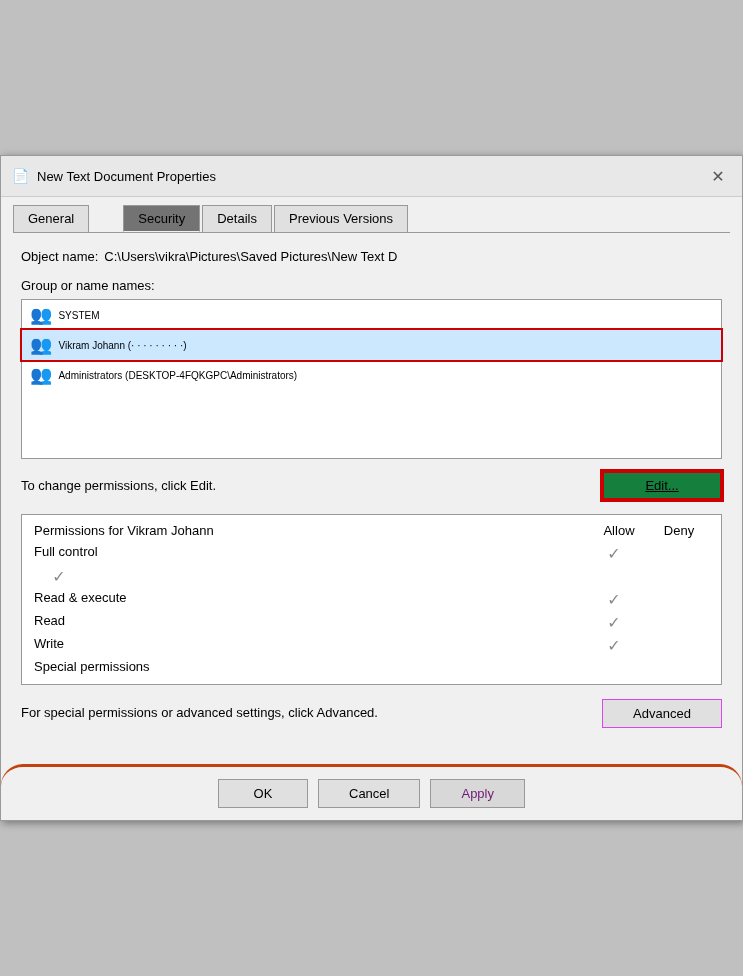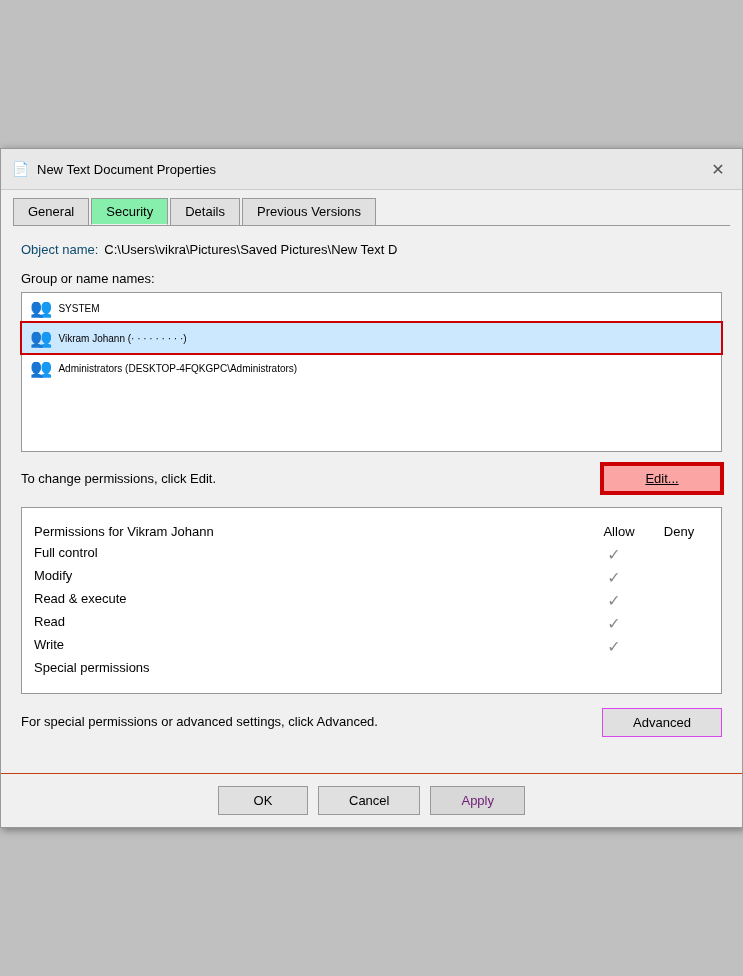--- a/index.html
+++ b/index.html
@@ -80,45 +80,46 @@
       border: 1px solid #999;
       background: #e0e0e0;
       cursor: pointer;
       font-size: 13px;
       color: #000;
       border-bottom: none;
       position: relative;
     }
 
     .tab.active {
-      background: #86efac;
+      background: #737373;
       border-bottom: 1px solid #f0f0f0;
       z-index: 1;
       font-weight: normal;
+      margin-left: 32px;
     }
 
     .tab-border-line {
       border-top: 1px solid #999;
       margin: 0 12px;
     }
 
     .content {
       padding: 16px 20px;
       background: #f0f0f0;
     }
 
     .object-name-row {
       display: flex;
       align-items: center;
       margin-bottom: 14px;
       gap: 6px;
     }
 
     .label-text {
-      color: #0c4a6e;
+      color: #000000;
       white-space: nowrap;
     }
 
     .object-path {
       color: #000;
       overflow: hidden;
       text-overflow: ellipsis;
       white-space: nowrap;
     }
 
@@ -162,33 +163,33 @@
       justify-content: space-between;
       margin-bottom: 14px;
     }
 
     .change-perm-text {
       color: #000;
     }
 
     .edit-btn {
       padding: 5px 20px;
-      background: #fca5a5;
+      background: #15803d;
       border: 2px solid #cc0000;
       cursor: pointer;
       font-size: 13px;
       min-width: 120px;
       outline: 2px solid #cc0000;
       text-decoration: underline;
     }
 
     .permissions-section {
       border: 1px solid #999;
       background: #fff;
-      padding: 16px 12px;
+      padding: 8px 12px;
       margin-bottom: 14px;
     }
 
     .perm-name {
       color: #000;
       min-width: 200px;
     }
 
     .check-allow {
       width: 50px;
@@ -225,22 +226,23 @@
       cursor: pointer;
       font-size: 13px;
       min-width: 120px;
     }
 
     .footer {
       display: flex;
       justify-content: center;
       gap: 10px;
       padding: 12px 20px;
-      border-top: 1px solid #c2410c;
+      border-top: 3px solid #c2410c;
       background: #f0f0f0;
+      border-radius: 22px;
     }
 
     .footer-btn {
       padding: 6px 30px;
       background: #e0e0e0;
       border: 1px solid #999;
       cursor: pointer;
       font-size: 13px;
       min-width: 90px;
     }
@@ -319,21 +321,20 @@
         <span style="text-align:center;">Allow</span>
         <span style="text-align:center;">Deny</span>
       </div>
 
       <div class="perm-data-row">
         <span class="perm-name">Full control</span>
         <span class="check-allow">✓</span>
         <span class="check-deny"></span>
       </div>
       <div class="perm-data-row">
-        <span class="perm-name">Modify</span>
         <span class="check-allow">✓</span>
         <span class="check-deny"></span>
       </div>
       <div class="perm-data-row">
         <span class="perm-name">Read &amp; execute</span>
         <span class="check-allow">✓</span>
         <span class="check-deny"></span>
       </div>
       <div class="perm-data-row">
         <span class="perm-name">Read</span>

